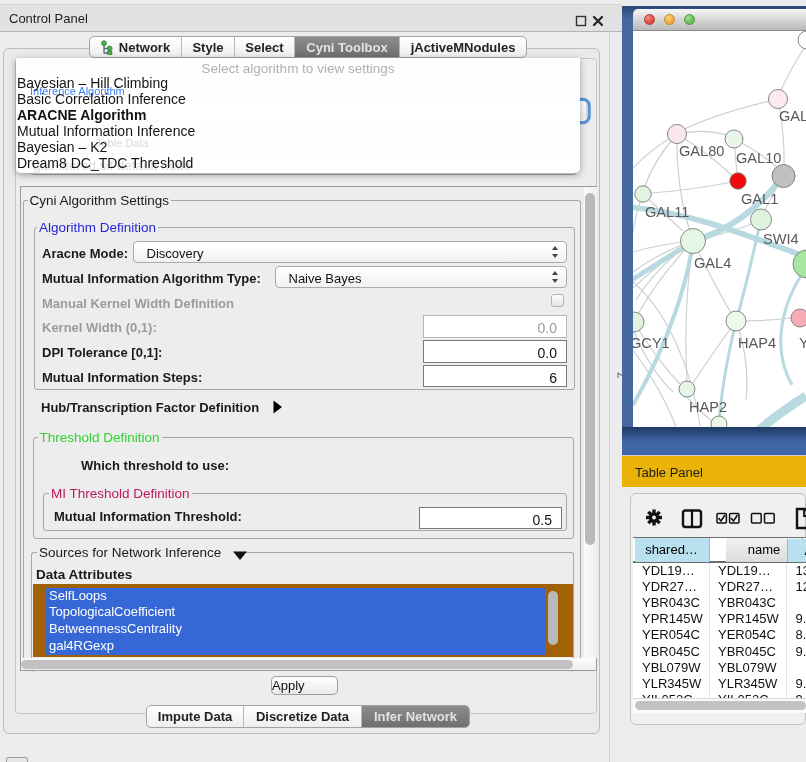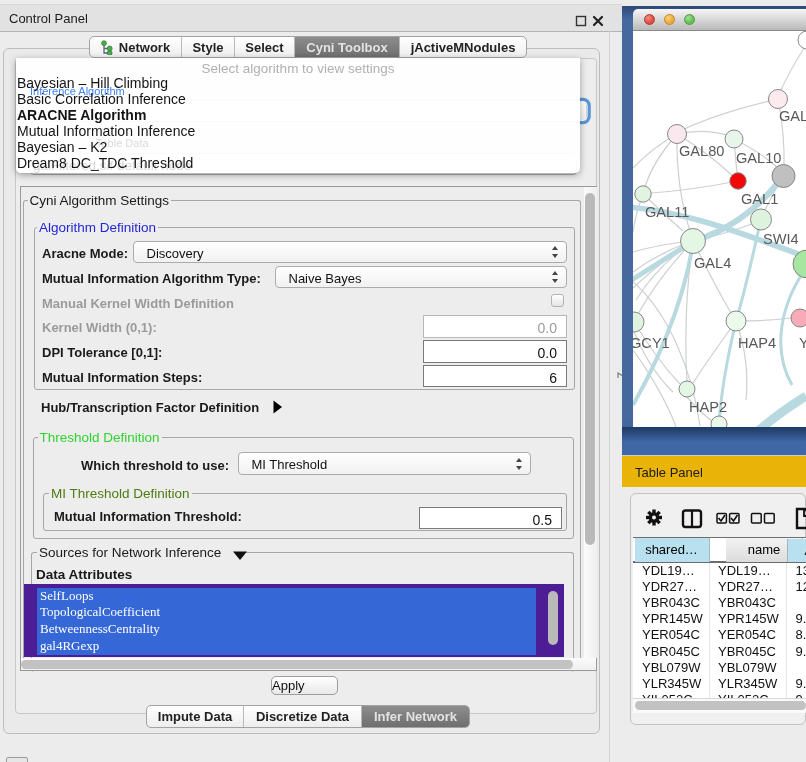--- a/index.html
+++ b/index.html
@@ -43,21 +43,21 @@
     border-left:3.5px solid transparent;border-right:3.5px solid transparent;
     border-top:4.5px solid #444;}
   
   .tf{position:absolute;background:#fff;border:1px solid #7a7a7a;box-sizing:border-box;
     font-size:14px;color:#111;text-align:right;padding:4px 9px 0 0;}
   .tf.dis{border:1px solid #b7b7b7;color:#9b9b9b;}
   
   .vtrack{position:absolute;background:linear-gradient(90deg,#fbfbfb,#efefef);}
   .thumb{position:absolute;background:#b9b9b9;border-radius:5px;}
   
-  #attrlist{left:24px;top:584px;width:540px;height:73px;background:#4c1d95;overflow:hidden;font-family:Liberation Serif, serif;}
+  #attrlist{left:33px;top:584px;width:540px;height:73px;background:#a16207;overflow:hidden;}
   #attrlist .row{position:absolute;left:13px;width:499px;height:17px;background:#3667d6;
     color:#fff;font-size:13px;padding-left:3px;box-sizing:border-box;line-height:16px;}
   
   #applybtn{left:271px;top:675.5px;width:67px;height:19px;border:1px solid #9d9d9d;
     border-radius:5px;background:linear-gradient(#ffffff,#e9e9e9);
     font-size:13px;color:#111;text-align:left;line-height:18px;box-sizing:border-box;}
   
   #popup{z-index:6;left:16px;top:58px;width:564px;height:115px;background:rgba(255,255,255,0.94);
     border-radius:0 0 5px 5px;box-shadow:0 2px 7px rgba(0,0,0,0.35);
     font-size:14px;color:#141414;}
@@ -143,26 +143,22 @@
 
   <label class="b abs" style="left:41px;top:400px;">Hub/Transcription Factor Definition</label>
   <svg class="abs" style="left:272px;top:400px;" width="11" height="14" viewBox="0 0 11 14">
     <path d="M1.5 0.5 L10 7 L1.5 13.5 Z" fill="#000"></path>
     </svg>
 
   <div class="grp abs" style="left:32.5px;top:437px;width:541.5px;height:102px;">
     <div class="gt" style="left:4px;color:#2fd32f;">Threshold Definition</div>
   </div>
   <label class="b abs" style="left:81px;top:458px;">Which threshold to use:</label>
-  <div class="combo abs" style="left:238px;top:452px;width:293px;height:23px;">
-    <div class="ct">MI Threshold</div>
-      <div class="ar"></div>
-    </div>
   <div class="grp abs" style="left:43px;top:493px;width:524px;height:38px;">
-    <div class="gt" style="left:5px;color:#4d7c0f;">MI Threshold Definition</div>
+    <div class="gt" style="left:5px;color:#be185d;">MI Threshold Definition</div>
   </div>
   <label class="b abs" style="left:54px;top:509px;">Mutual Information Threshold:</label>
   <div class="tf abs" style="left:419px;top:507px;width:143px;height:22px;">0.5</div>
 
   <div class="grp abs" style="left:31px;top:552px;width:543px;height:120px;border-bottom:none;">
     <div class="gt" style="left:5px;color:#1a1a1a;font-weight:normal;">Sources for Network Inference &nbsp;&nbsp;&nbsp;</div>
   </div>
   <svg class="abs" style="left:232px;top:550px;" width="16" height="11" viewBox="0 0 16 11">
     <path d="M1 1.5 L15 1.5 L8 10 Z" fill="#111"></path>
     </svg>

